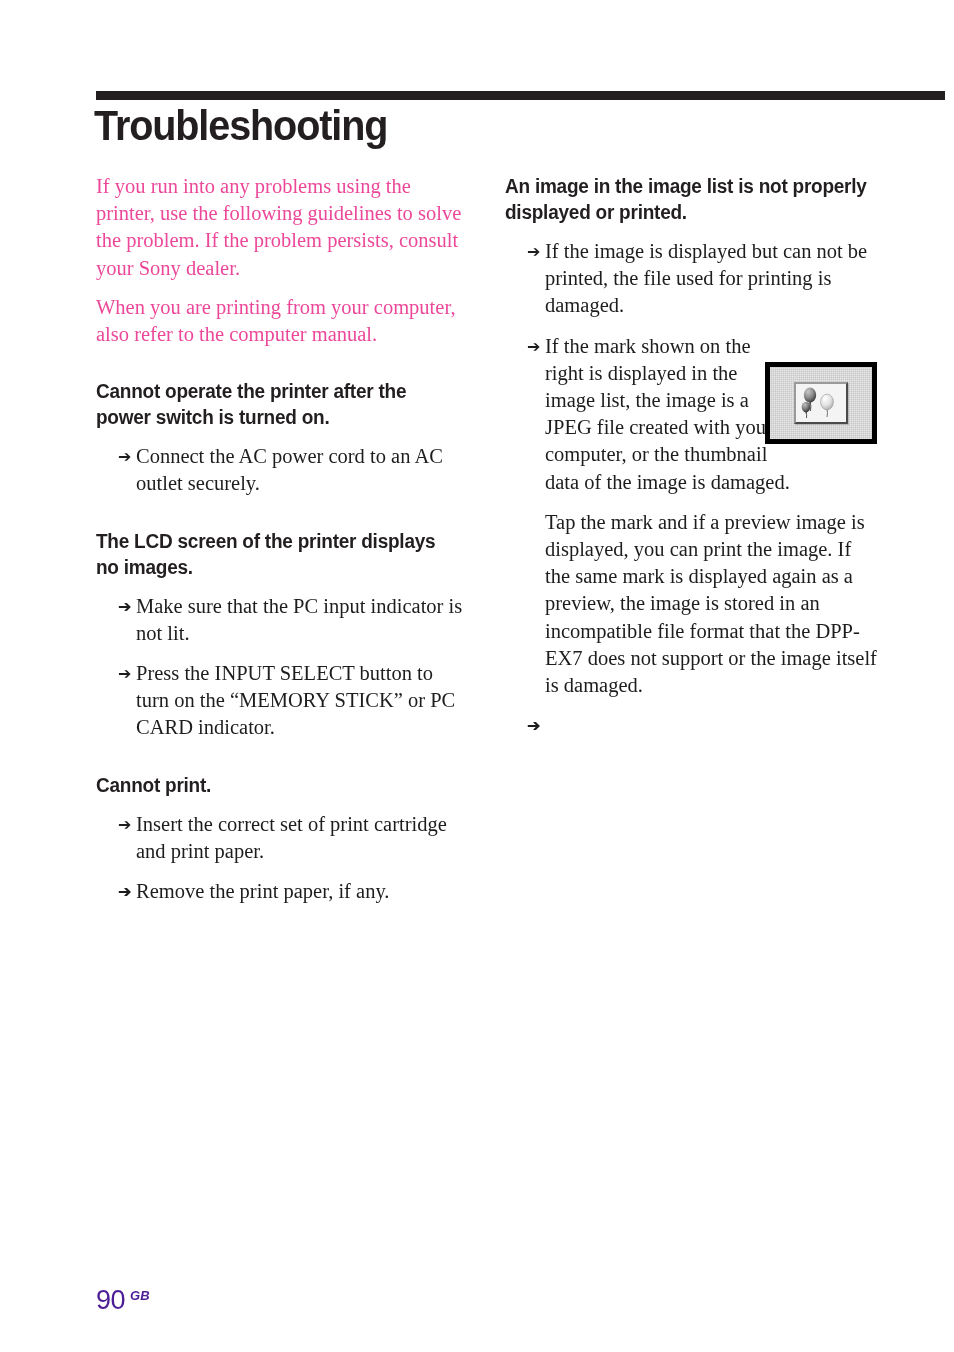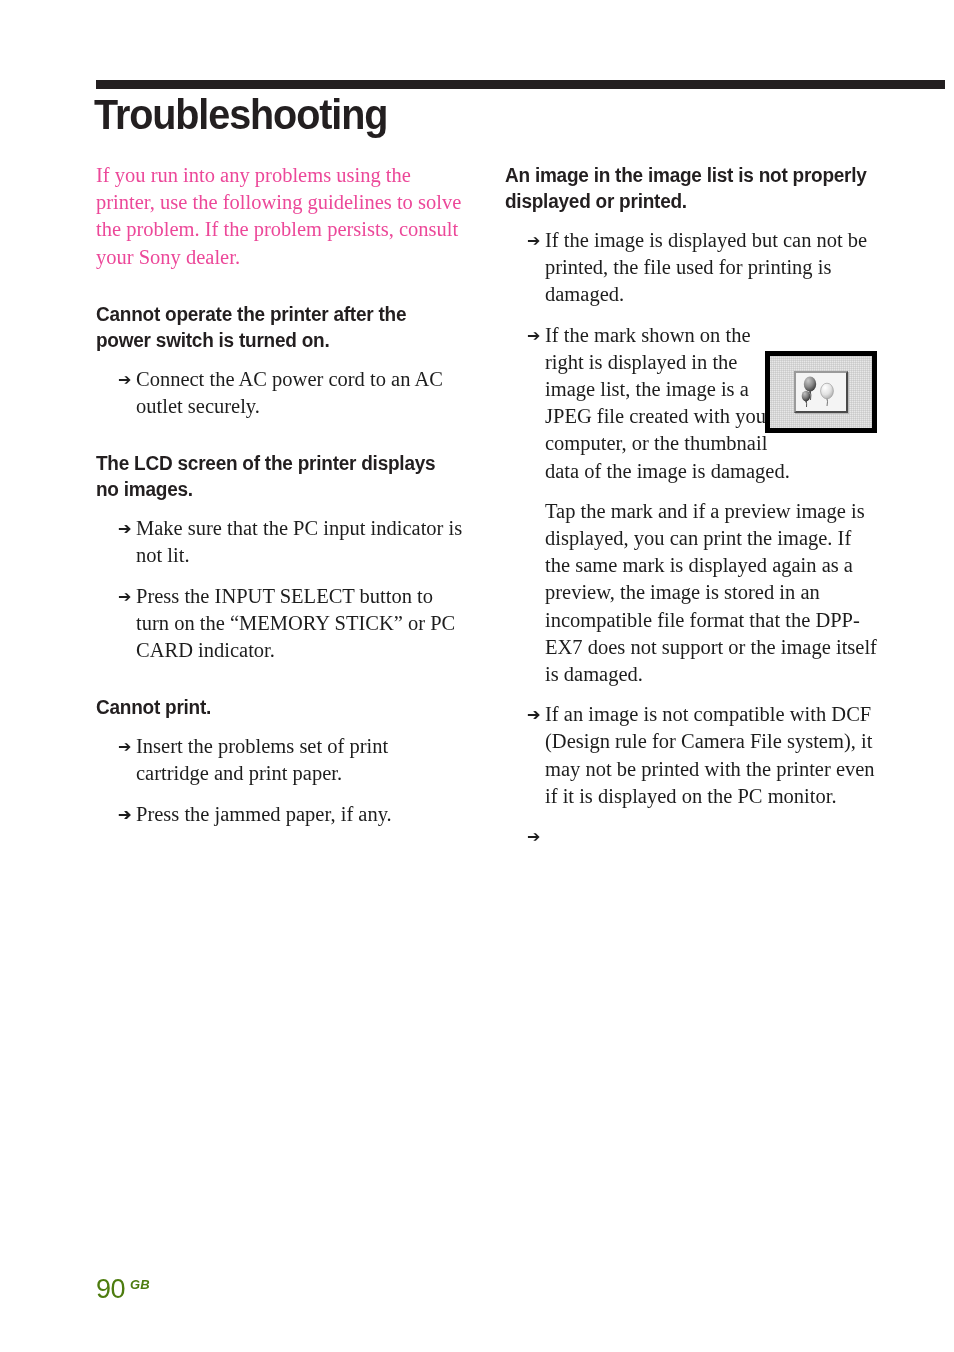--- a/index.html
+++ b/index.html
@@ -11,20 +11,21 @@
     width: 954px;
     height: 1352px;
     position: relative;
     font-family: "Liberation Serif", serif;
     color: #1a1a1a;
     overflow: hidden;
   }
   .page {
     position: absolute;
     inset: 0;
+    margin-top: 11px;
   }
 
   
   .top-rule {
     position: absolute;
     left: 96px;
     top: 80px;
     width: 849px;
     height: 9px;
     background: #231f20;
@@ -132,21 +133,21 @@
     box-shadow: 1px 1px 0 #b9b9b9;
   }
   .mark-inner svg { display: block; }
 
   
   .footer {
     position: absolute;
     left: 96px;
     top: 1274px;
     font-family: "Liberation Sans", sans-serif;
-    color: #4d7c0f;
+    color: #4c1d95;
     white-space: nowrap;
   }
   .footer .pagenum {
     font-size: 27px;
     font-weight: normal;
     letter-spacing: -0.5px;
   }
   .footer .region {
     font-size: 13px;
     font-style: italic;
@@ -160,20 +161,21 @@
 
 <div class="page">
 
   <div class="top-rule"></div>
 
   <div class="page-title">Troubleshooting</div>
 
   <div class="col col-left">
 
     <p class="body">If you run into any problems using the printer, use the following guidelines to solve the problem. If the problem persists, consult your Sony dealer.</p>
+    <p class="body">When you are printing from your computer, also refer to the computer manual.</p>
 
     <h2 class="section">Cannot operate the printer after the power switch is turned on.</h2>
     <div class="bullet">
       <span class="arrow">➔</span>
       <span>Connect the AC power cord to an AC outlet securely.</span>
     </div>
 
     <h2 class="section">The LCD screen of the printer displays no images.</h2>
     <div class="bullet">
       <span class="arrow">➔</span>
@@ -183,31 +185,31 @@
       <span>Make sure that the PC input indicator is not lit.</span>
     </div>
     <div class="bullet">
       <span class="arrow">➔</span>
       <span>Press the INPUT SELECT button to turn on the “MEMORY STICK” or PC CARD indicator.</span>
     </div>
 
     <h2 class="section">Cannot print.</h2>
     <div class="bullet">
       <span class="arrow">➔</span>
-      <span>Insert the problems set of print cartridge and print paper.</span>
-    </div>
-    <div class="bullet">
-      <span class="arrow">➔</span>
-    </div>
-    <div class="bullet">
-      <span class="arrow">➔</span>
-    </div>
-    <div class="bullet">
-      <span class="arrow">➔</span>
-      <span>Press the jammed paper, if any.</span>
+      <span>Insert the correct set of print cartridge and print paper.</span>
+    </div>
+    <div class="bullet">
+      <span class="arrow">➔</span>
+    </div>
+    <div class="bullet">
+      <span class="arrow">➔</span>
+    </div>
+    <div class="bullet">
+      <span class="arrow">➔</span>
+      <span>Remove the print paper, if any.</span>
     </div>
   </div>
 
   <div class="col col-right">
 
     <h2 class="section first">An image in the image list is not properly displayed or printed.</h2>
 
     <div class="bullet">
       <span class="arrow">➔</span>
       <span>If the image is displayed but can not be printed, the file used for printing is damaged.</span>
@@ -221,21 +223,20 @@
     <div class="bullet noarrow">
       <span>Tap the mark and if a preview image is displayed, you can print the image. If the same mark is displayed again as a preview, the image is stored in an incompatible file format that the DPP-EX7 does not support or the image itself is damaged.</span>
     </div>
 
     <div class="bullet">
       <span class="arrow">➔</span>
     </div>
 
     <div class="bullet">
       <span class="arrow">➔</span>
-      <span>If an image is not compatible with DCF (Design rule for Camera File system), it may not be printed with the printer even if it is displayed on the PC monitor.</span>
     </div>
 
     <div class="bullet">
       <span class="arrow">➔</span>
     </div>
   </div>
 
   <div class="mark-figure">
     <div class="mark-inner">
       <svg width="50" height="38" viewBox="0 0 50 38">

